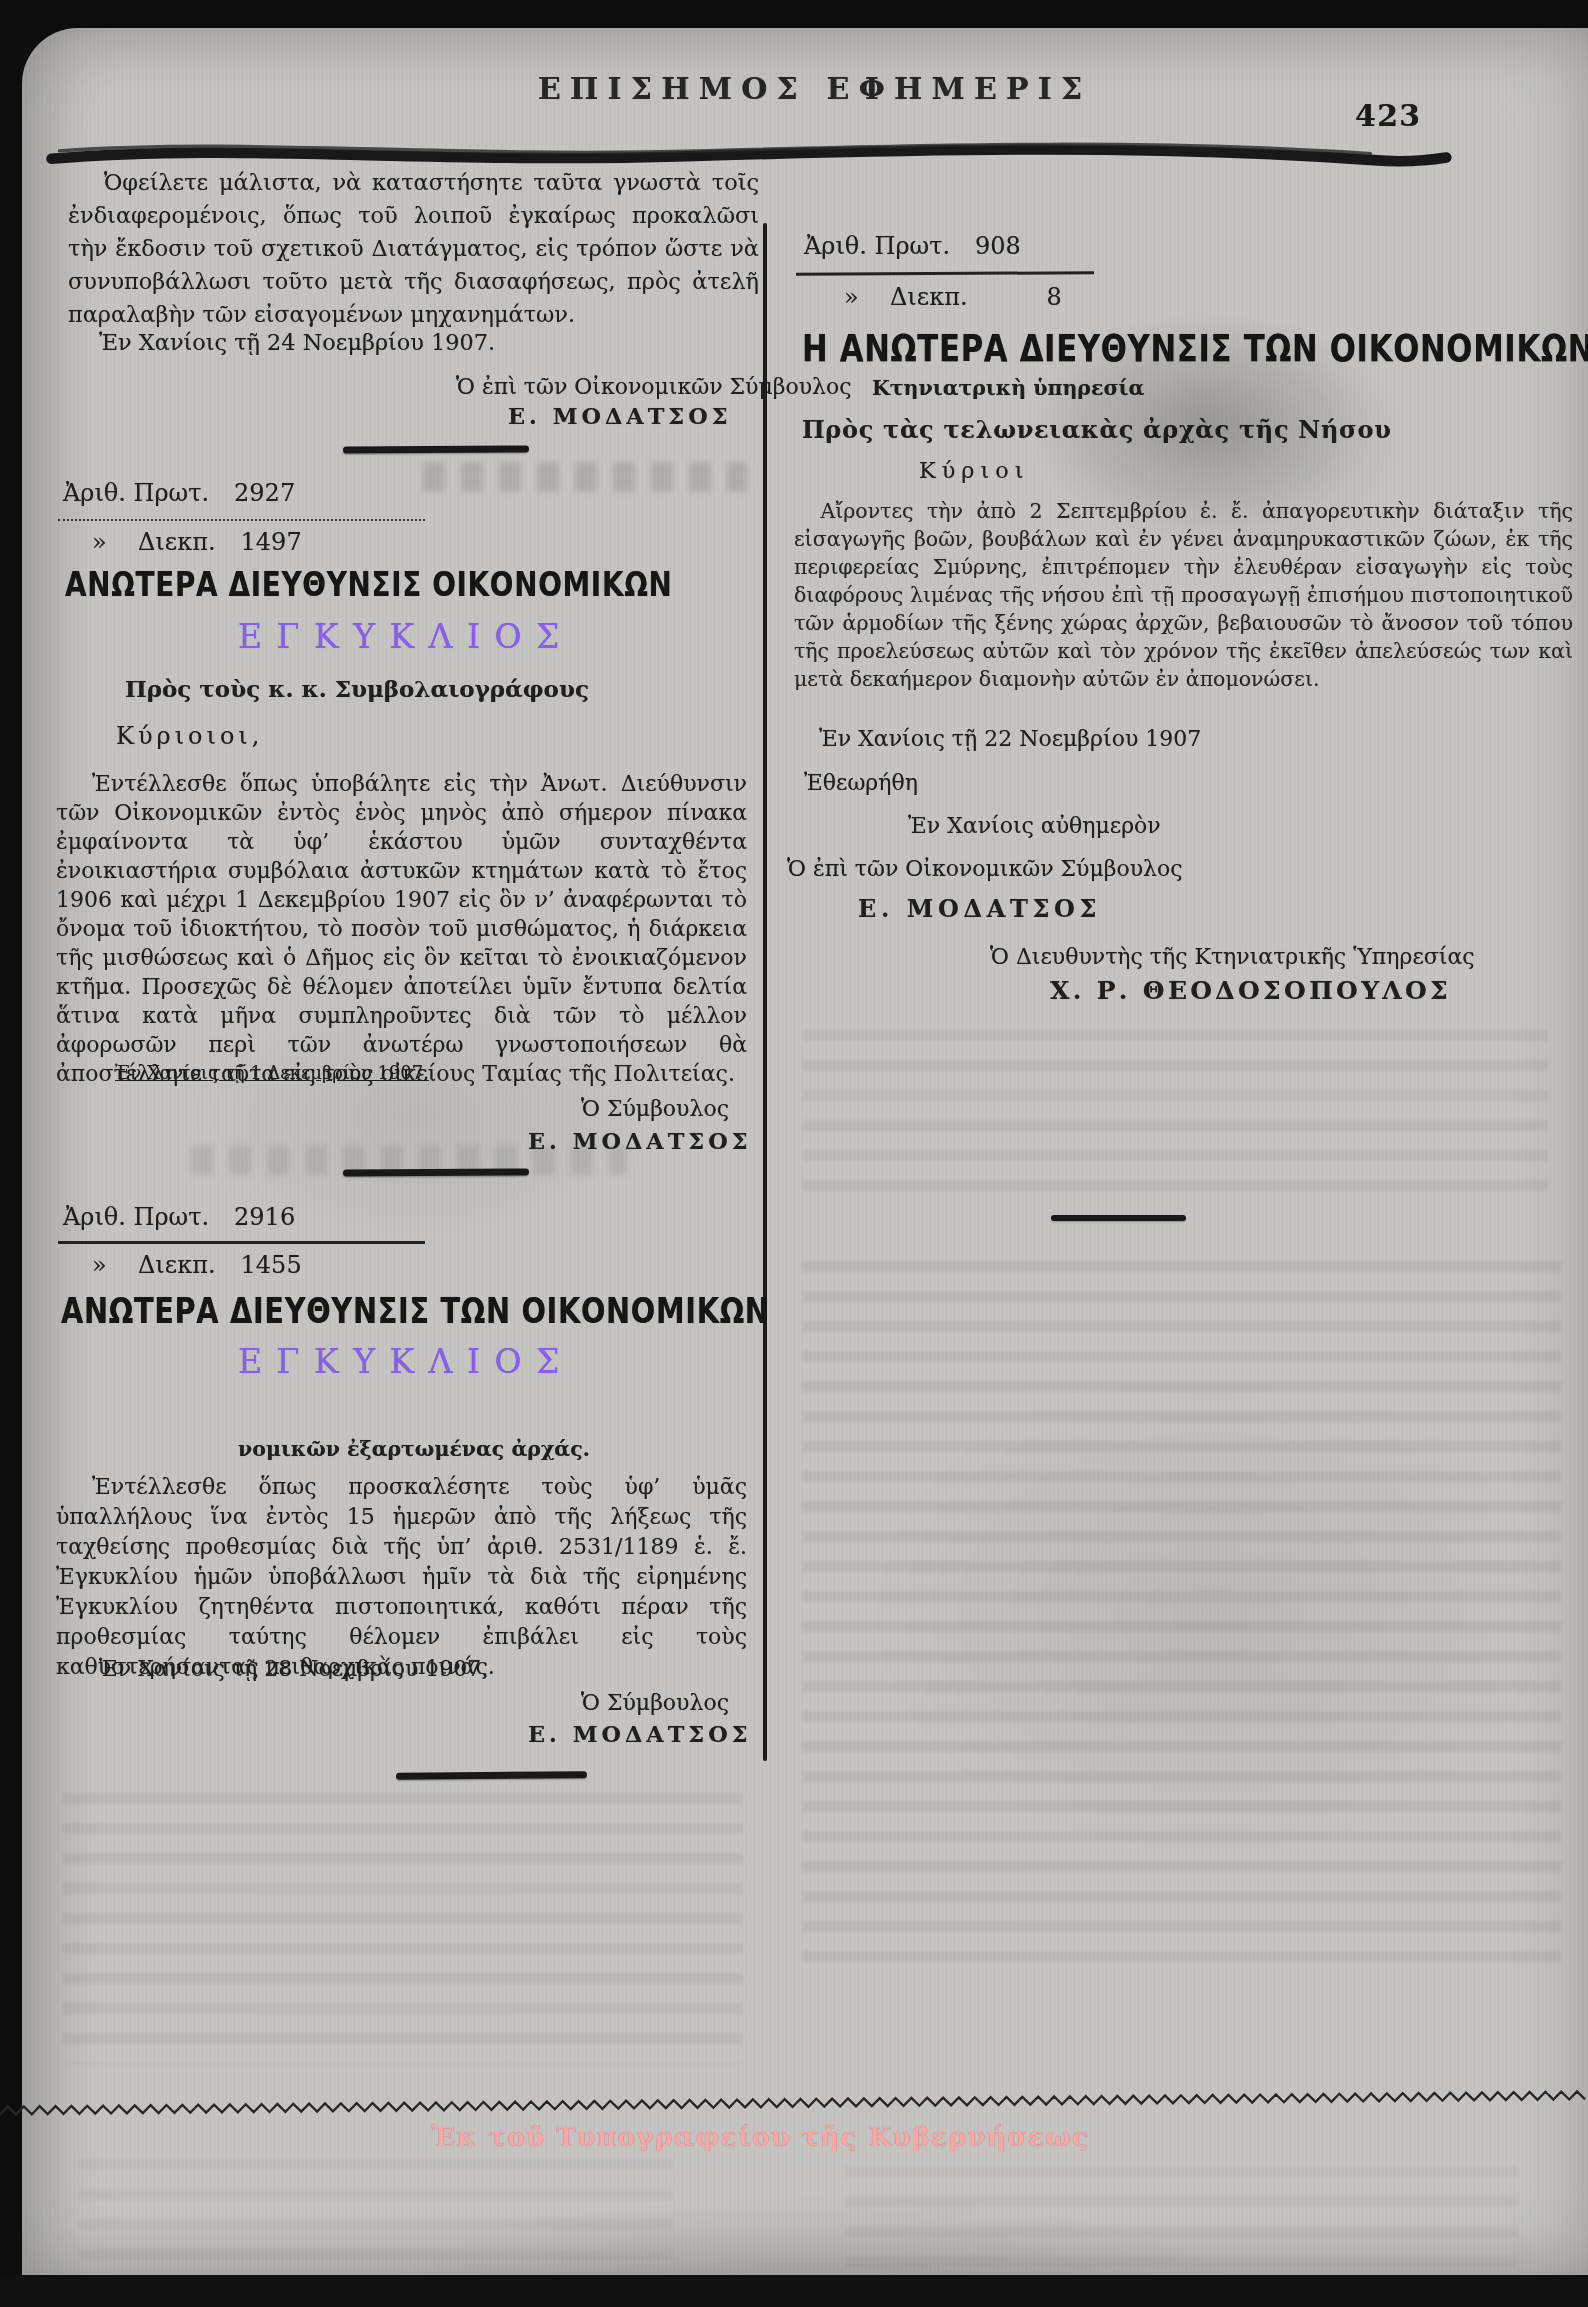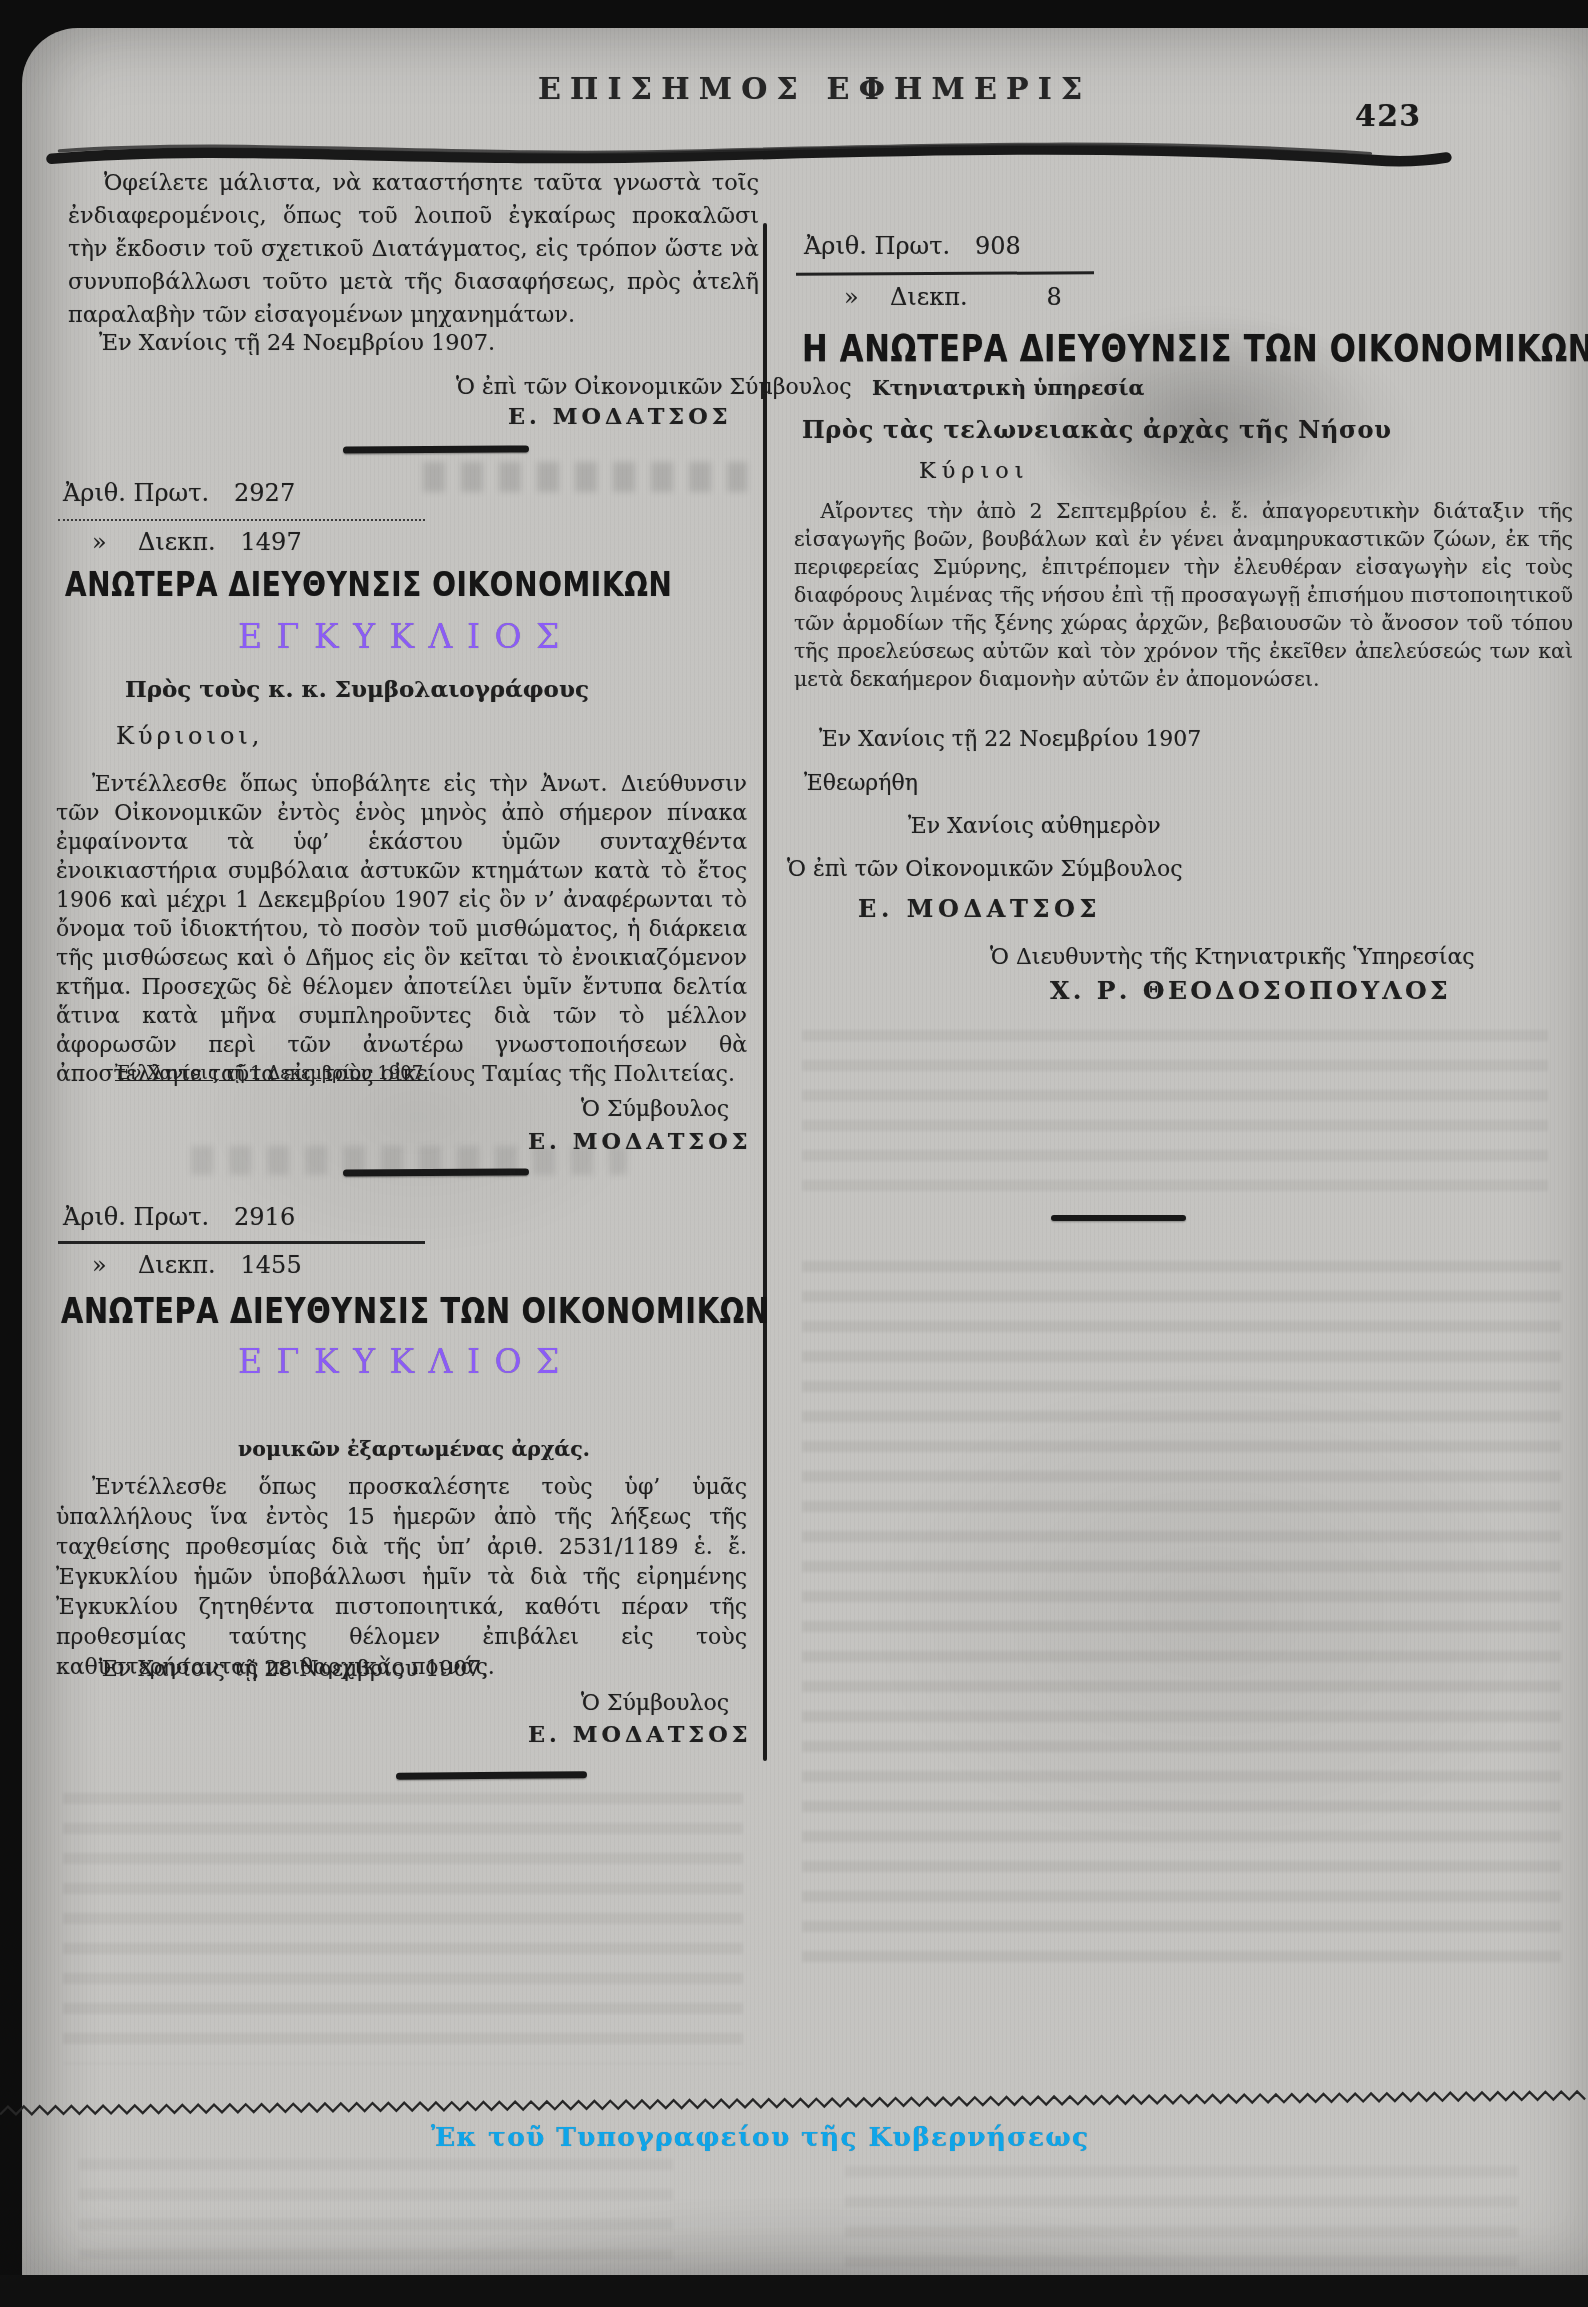--- a/index.html
+++ b/index.html
@@ -136,15 +136,15 @@
   <div class="blot" style="left:1030px;top:310px;width:343px;height:218px;background:radial-gradient(closest-side, rgba(0,0,0,.14), transparent);"></div>
   <div class="ghost light" style="left:802px;top:1030px;width:746px;height:165px;"></div>
   <div class="rule-short" style="left:1051px;top:1215px;width:135px;height:6px;"></div>
   <div class="ghost" style="left:802px;top:1261px;width:759px;height:707px;opacity:.40;"></div>
   <div class="ghost light" style="left:845px;top:2166px;width:673px;height:119px;opacity:.25;"></div>
 
   <svg id="zigzag" style="left:0;top:2079px;transform:rotate(-.55deg);" width="1589" height="40" viewBox="0 0 2406 60">
       <path d="M0,42 L12,30 L24,42 L36,30 L48,42 L60,30 L72,42 L84,30 L96,42 L108,30 L120,42 L132,30 L144,42 L156,30 L168,42 L180,30 L192,42 L204,30 L216,42 L228,30 L240,42 L252,30 L264,42 L276,30 L288,42 L300,30 L312,42 L324,30 L336,42 L348,30 L360,42 L372,30 L384,42 L396,30 L408,42 L420,30 L432,42 L444,30 L456,42 L468,30 L480,42 L492,30 L504,42 L516,30 L528,42 L540,30 L552,42 L564,30 L576,42 L588,30 L600,42 L612,30 L624,42 L636,30 L648,42 L660,30 L672,42 L684,30 L696,42 L708,30 L720,42 L732,30 L744,42 L756,30 L768,42 L780,30 L792,42 L804,30 L816,42 L828,30 L840,42 L852,30 L864,42 L876,30 L888,42 L900,30 L912,42 L924,30 L936,42 L948,30 L960,42 L972,30 L984,42 L996,30 L1008,42 L1020,30 L1032,42 L1044,30 L1056,42 L1068,30 L1080,42 L1092,30 L1104,42 L1116,30 L1128,42 L1140,30 L1152,42 L1164,30 L1176,42 L1188,30 L1200,42 L1212,30 L1224,42 L1236,30 L1248,42 L1260,30 L1272,42 L1284,30 L1296,42 L1308,30 L1320,42 L1332,30 L1344,42 L1356,30 L1368,42 L1380,30 L1392,42 L1404,30 L1416,42 L1428,30 L1440,42 L1452,30 L1464,42 L1476,30 L1488,42 L1500,30 L1512,42 L1524,30 L1536,42 L1548,30 L1560,42 L1572,30 L1584,42 L1596,30 L1608,42 L1620,30 L1632,42 L1644,30 L1656,42 L1668,30 L1680,42 L1692,30 L1704,42 L1716,30 L1728,42 L1740,30 L1752,42 L1764,30 L1776,42 L1788,30 L1800,42 L1812,30 L1824,42 L1836,30 L1848,42 L1860,30 L1872,42 L1884,30 L1896,42 L1908,30 L1920,42 L1932,30 L1944,42 L1956,30 L1968,42 L1980,30 L1992,42 L2004,30 L2016,42 L2028,30 L2040,42 L2052,30 L2064,42 L2076,30 L2088,42 L2100,30 L2112,42 L2124,30 L2136,42 L2148,30 L2160,42 L2172,30 L2184,42 L2196,30 L2208,42 L2220,30 L2232,42 L2244,30 L2256,42 L2268,30 L2280,42 L2292,30 L2304,42 L2316,30 L2328,42 L2340,30 L2352,42 L2364,30 L2376,42 L2388,30 L2400,42" fill="none" stroke="#262626" stroke-width="3.5"></path>
     </svg>
 
-  <div class="t ink bold" style="left:431px;top:2121px;font-size:26.4px;letter-spacing:1.3px;color:#0ea5e9;">Ἐκ τοῦ Τυπογραφείου τῆς Κυβερνήσεως</div>
+  <div class="t ink bold" style="left:431px;top:2121px;font-size:26.4px;letter-spacing:1.3px;color:#fca5a5;">Ἐκ τοῦ Τυπογραφείου τῆς Κυβερνήσεως</div>
 </div>
 
 
 </body></html>

